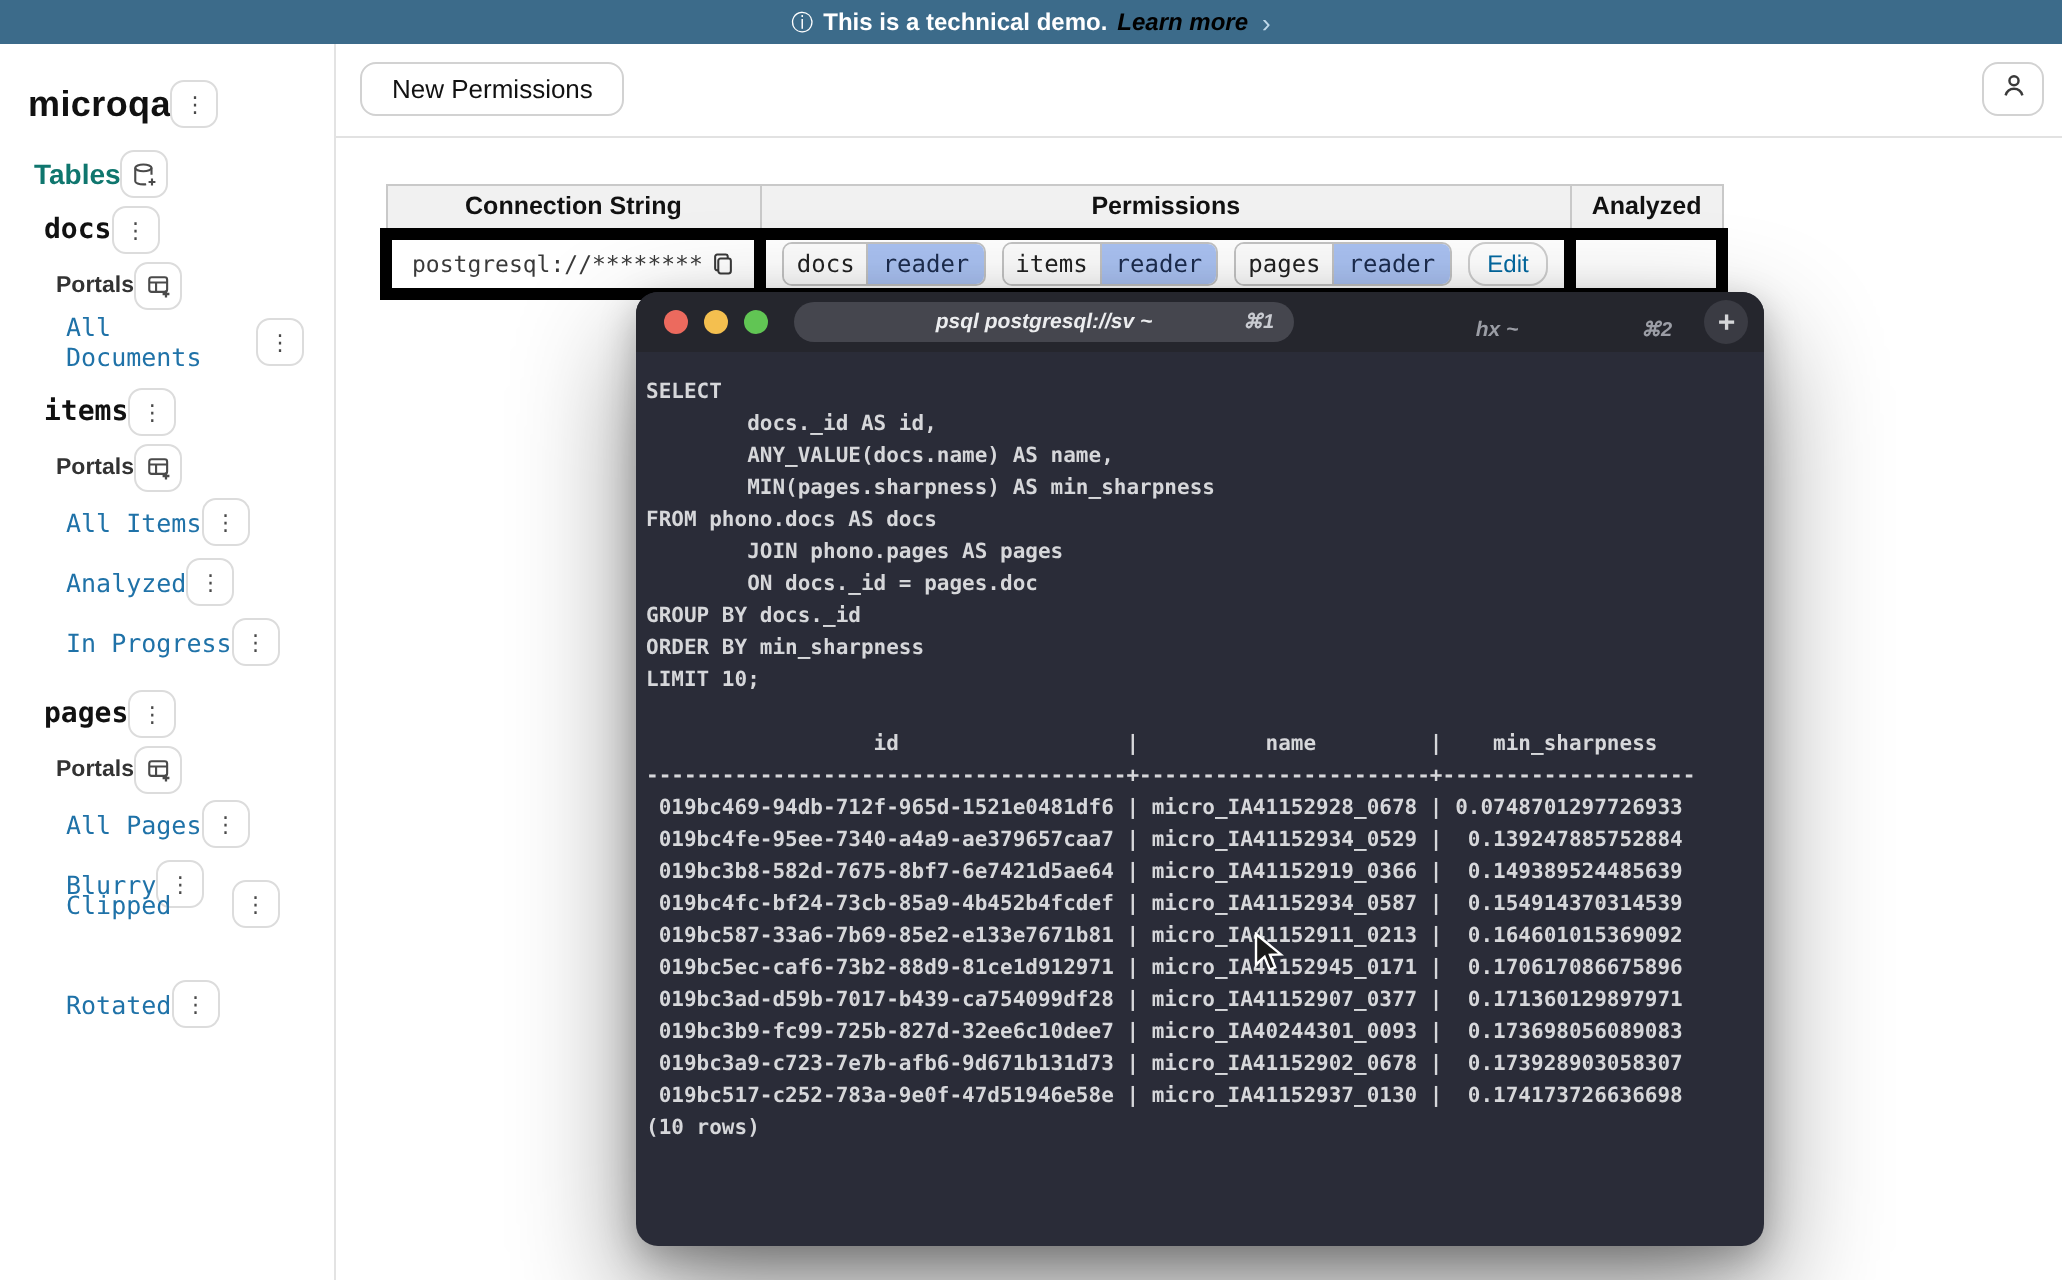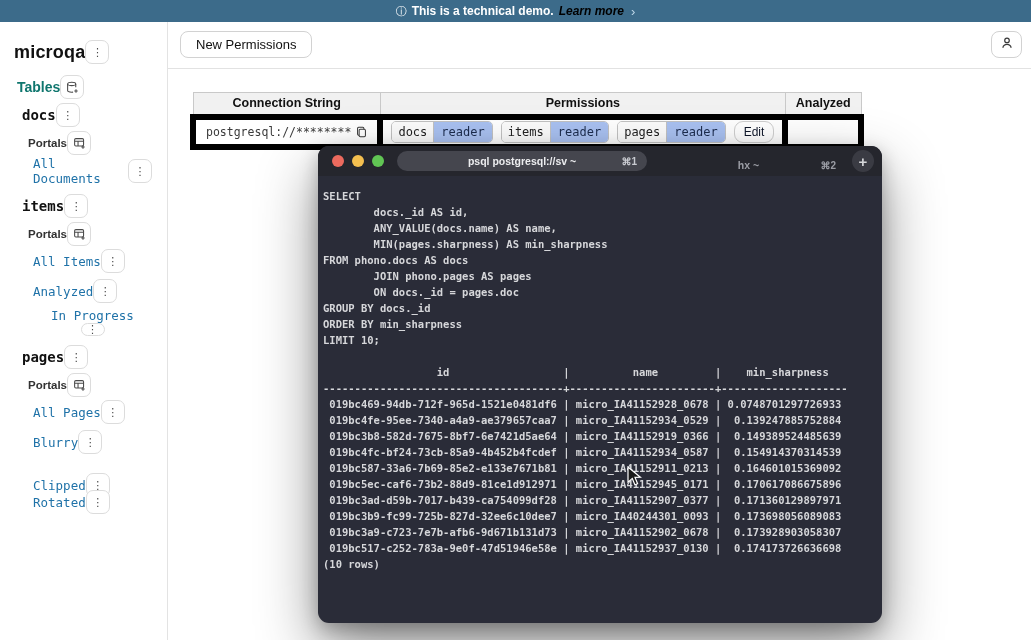--- a/index.html
+++ b/index.html
@@ -50,27 +50,27 @@
   .col-conn { width:151px; } .col-perm { width:296px; } .col-act { width:52px; }
   .conn-cell { display:flex; align-items:center; gap:5px; padding:0 10px;
                font-family:"DejaVu Sans Mono", monospace; font-size:11.5px; color:#3a3a3a; }
   .copy-icon { cursor:pointer; display:flex; }
   .perm-cell { display:flex; align-items:center; gap:8px; padding:0 8px; }
   .badge { display:inline-flex; border:1px solid #c2c2c2; border-radius:5px; overflow:hidden;
            font-family:"DejaVu Sans Mono", monospace; font-size:12px; line-height:1; }
   .badge .scope { background:#fcfcfc; color:#222; padding:4px 6px; }
   .badge .role  { background:#a9c1f1; color:#1c2c4e; padding:4px 7px; border-left:1px solid #c2c2c2; }
   .edit-btn { border:1px solid #cfcfcf; border-radius:9px; background:#fff; font-size:12px;
-              color:#0f172a; padding:3px 9px; cursor:pointer; }
+              color:#0369a1; padding:3px 9px; cursor:pointer; }
 
   
   .terminal { position:absolute; left:318px; top:146px; width:564px; height:477px;
               background:#2a2c38; border-radius:11px; z-index:5;
               box-shadow:0 25px 60px rgba(0,0,0,.45), 0 6px 18px rgba(0,0,0,.25); overflow:hidden; }
-  .titlebar { height:30px; background:#25262d; display:flex; align-items:center; padding:0 8px; }
+  .titlebar { height:30px; background:#25262d; display:flex; align-items:center; padding:0 8px;font-style:italic; }
   .lights { display:flex; gap:8px; margin-left:6px; }
   .tl { width:12px; height:12px; border-radius:50%; cursor:pointer; }
   .tab-active { position:relative; margin-left:13px; width:250px; height:20px; border-radius:10px;
                 background:#45464e; display:flex; align-items:center; justify-content:center; cursor:pointer; }
   .tab-active .ttl { font-size:10.5px; font-weight:700; color:#ecedef; }
   .tab-active .sc  { position:absolute; right:10px; font-size:10px; font-weight:700; color:#c9cbd1; }
   .tab-inactive { position:relative; flex:1; height:20px; display:flex; align-items:flex-end;
                   justify-content:center; cursor:pointer; }
   .tab-inactive .ttl { font-size:10.5px; font-weight:700; color:#9b9da5; }
   .tab-inactive .sc  { position:absolute; right:14px; font-size:10px; font-weight:700; color:#9b9da5; }
@@ -167,21 +167,21 @@
       <button class="icon-btn">
           <span class="kebab">⋮</span>
         </button>
     </div>
     <div class="srow ind4" style="top:256px;">
       <a class="plink">Analyzed</a>
       <button class="icon-btn">
           <span class="kebab">⋮</span>
         </button>
     </div>
-    <div class="srow ind4" style="top:286px;flex-direction:column;">
+    <div class="srow ind4" style="top:286px;">
       <a class="plink">In Progress</a>
       <button class="icon-btn">
           <span class="kebab">⋮</span>
         </button>
     </div>
 
     <div class="srow ind2" style="top:322px;">
       <span class="tbl-name">pages</span>
       <button class="icon-btn">
           <span class="kebab">⋮</span>
@@ -204,21 +204,21 @@
       <button class="icon-btn">
           <span class="kebab">⋮</span>
         </button>
     </div>
     <div class="srow ind4" style="top:407px;">
       <a class="plink">Blurry</a>
       <button class="icon-btn">
           <span class="kebab">⋮</span>
         </button>
     </div>
-    <div class="srow ind4" style="top:450px;">
+    <div class="srow ind4" style="top:417px;gap:30px;">
       <a class="plink">Clipped</a>
       <button class="icon-btn">
           <span class="kebab">⋮</span>
         </button>
     </div>
     <div class="srow ind4" style="top:467px;">
       <a class="plink">Rotated</a>
       <button class="icon-btn">
           <span class="kebab">⋮</span>
         </button>

